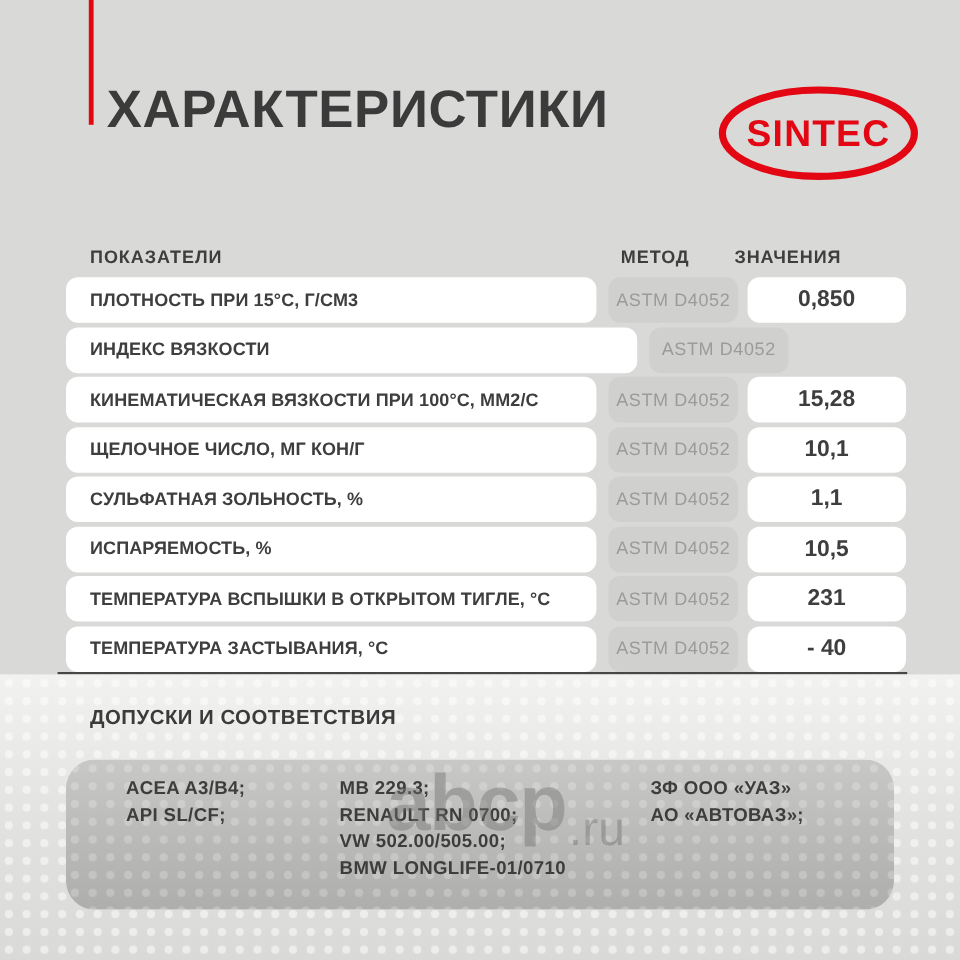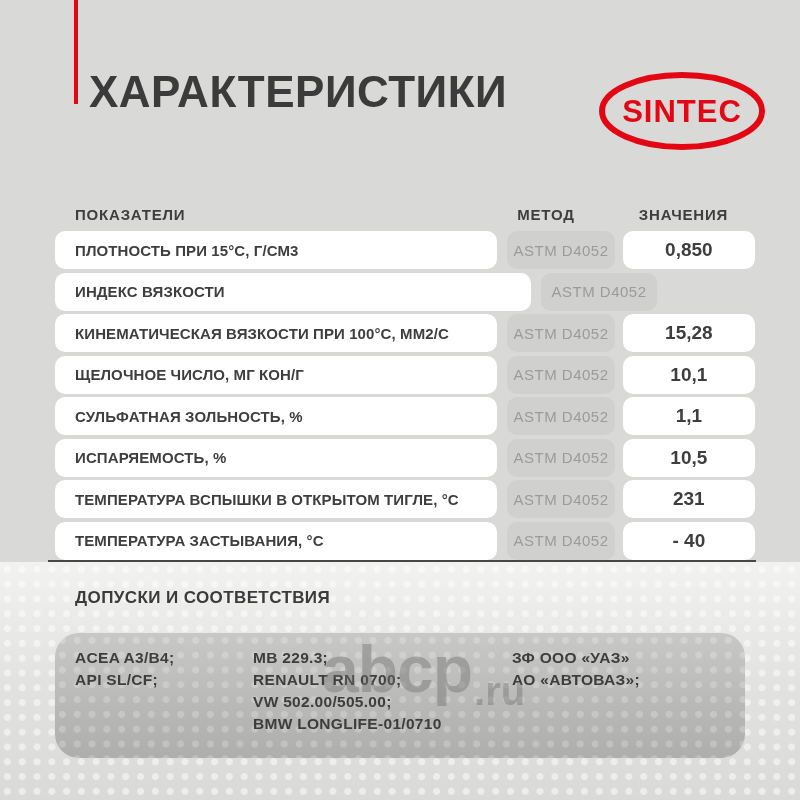--- a/index.html
+++ b/index.html
@@ -28,21 +28,21 @@
     margin-top:7px; color:#424242;
   }
   .logo { position:absolute; left:597px; top:71px; width:170px; height:80px; }
 
   
   .spec-table { position:absolute; left:55px; top:203px; width:700px; }
   .thead { display:flex; align-items:center; height:22px; margin-bottom:6px; }
   .th { font-size:15px; font-weight:700; letter-spacing:.8px; color:#3e3e3e; }
   .th-ind { width:423px; padding-left:20px; text-align:left; }
   .th-method { width:116px; margin-left:10px; text-align:center; }
-  .th-value { width:143px; margin-left:8px; text-align:center; }
+  .th-value { width:143px; margin-left:8px; text-align:left; }
 
   .tbody { display:flex; flex-direction:column; gap:3.5px; }
   .trow { display:flex; height:38px; }
   .cell-label {
     width:476px; background:#ffffff; border-radius:10px;
     display:flex; align-items:center; padding-left:20px; padding-right:6px;
     font-size:15px; font-weight:700; letter-spacing:.1px; color:#3e3e3e;
     white-space:nowrap;
   }
   .cell-method {
@@ -81,35 +81,35 @@
       linear-gradient(180deg, #c8c8c6 0%, #b9b9b7 55%, #aeaeac 100%);
     background-size:14.8px 14.8px, 100% 100%;
     display:flex; padding:14px 0 0 20px;
   }
   .appr-col { display:flex; flex-direction:column; }
   .appr-col-1 { width:178px; }
   .appr-col-2 { width:259px; }
   .appr-col-3 { flex:1; }
   .appr-line {
     font-size:15.5px; font-weight:700; letter-spacing:.3px;
-    line-height:22px; color:#3d3d3d; white-space:nowrap;
+    line-height:22px; color:#3d3d3d; white-space:nowrap;margin-left:30px;
   }
 
   
   .watermark {
     position:absolute; left:322px; top:78px;
     display:flex; align-items:flex-end;
     pointer-events:none; opacity:.42;
   }
   .wm-main {
     font-size:66px; font-weight:700; letter-spacing:-1px;
     color:#6f6f6f; line-height:.9;
   }
   .wm-suffix {
-    font-size:40px; font-weight:700; color:#6f6f6f;
+    font-size:40px; font-weight:400; color:#6f6f6f;
     line-height:.9; margin-left:2px; position:relative; top:10px;
   }
 </style>
 </head>
 <body>
 
 <div class="red-bar"></div>
 
 <div class="title-block">
   <div class="title-main">ХАРАКТЕРИСТИКИ</div>

